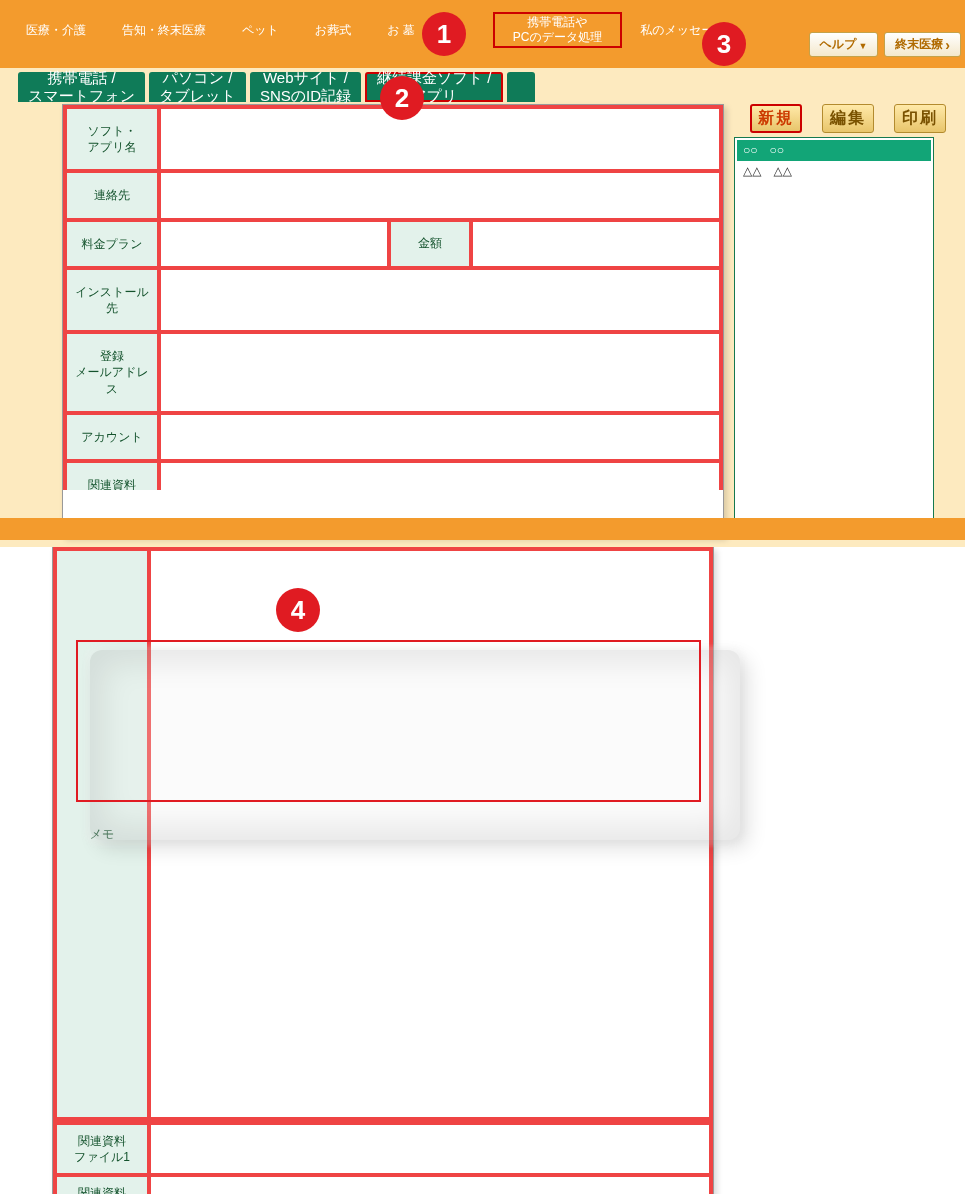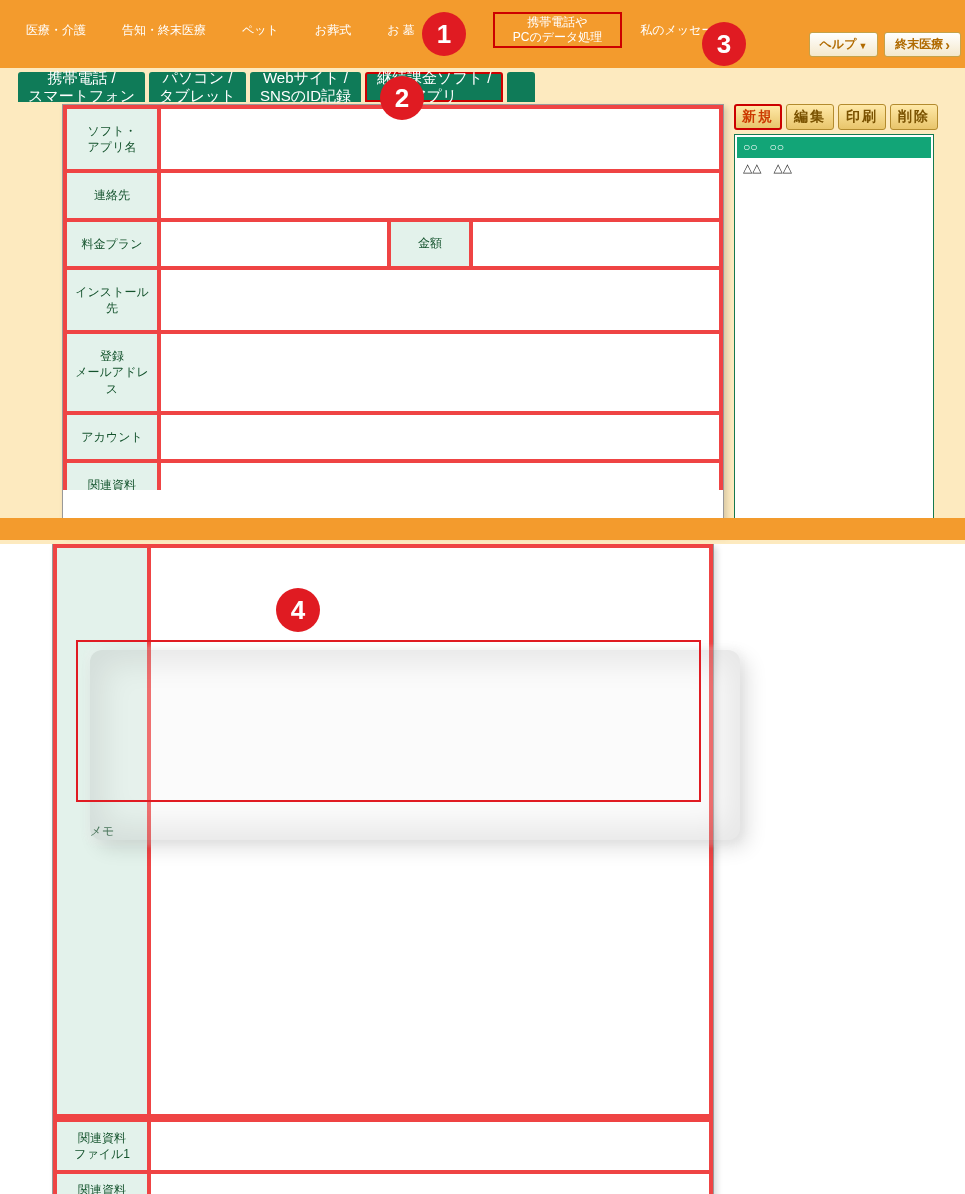--- a/index.html
+++ b/index.html
@@ -27,21 +27,21 @@
   .form-table td { border:4px solid #ef4444; vertical-align:middle; font-size:12px; color:#14532d;}
   .lbl { background:#e3f2eb; width:94px; text-align:center; padding:14px 4px; white-space:pre-line; line-height:1.35;}
   .val { background:#fff; padding:10px;}
   .sublbl { background:#e3f2eb; text-align:center; width:82px;}
 
   .memo-row .lbl { height:570px;}
   .rel-row .lbl { padding:8px 12px;}
 
   .side-panel { width:200px;}
   .side-btns { display:flex; gap:4px; margin-bottom:4px;}
-  .side-btn { flex:0 0 auto; background:linear-gradient(#ffe9a8,#e8c56b); border:1px solid #b38b2e; border-radius:3px; font-size:14px; font-weight:bold; color:#7a5200; padding:3px 7px; cursor:pointer; letter-spacing:2px;}
+  .side-btn { flex:0 0 auto; background:linear-gradient(#ffe9a8,#e8c56b); border:1px solid #b38b2e; border-radius:3px; font-size:16px; font-weight:bold; color:#7a5200; padding:3px 7px; cursor:pointer; letter-spacing:2px;margin-left:16px;}
   .side-btn.new { color:#cc3a00; border:2px solid #cc0000; padding:2px 6px;}
   .side-list { background:#fff; border:1px solid #15794f; height:400px; padding:2px;}
   .side-list .row { font-size:12px; color:#333; padding:2px 6px; cursor:pointer;}
   .side-list .row.sel { background:#12a577; color:#fff;}
 
   .orange-strip { background:#f39b2d; height:22px; position:absolute; left:0; right:0; top:518px;}
 
   
   .callout { position:absolute; width:44px; height:44px; border-radius:50%; background:#e01b22; color:#fff; font-size:26px; font-weight:bold; display:flex; align-items:center; justify-content:center; z-index:50; font-family: Arial, sans-serif;}
 

